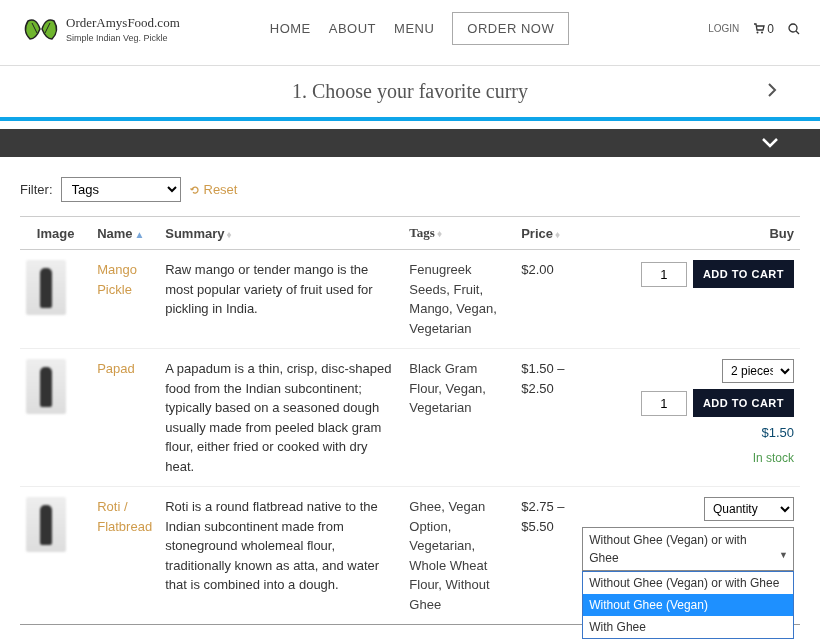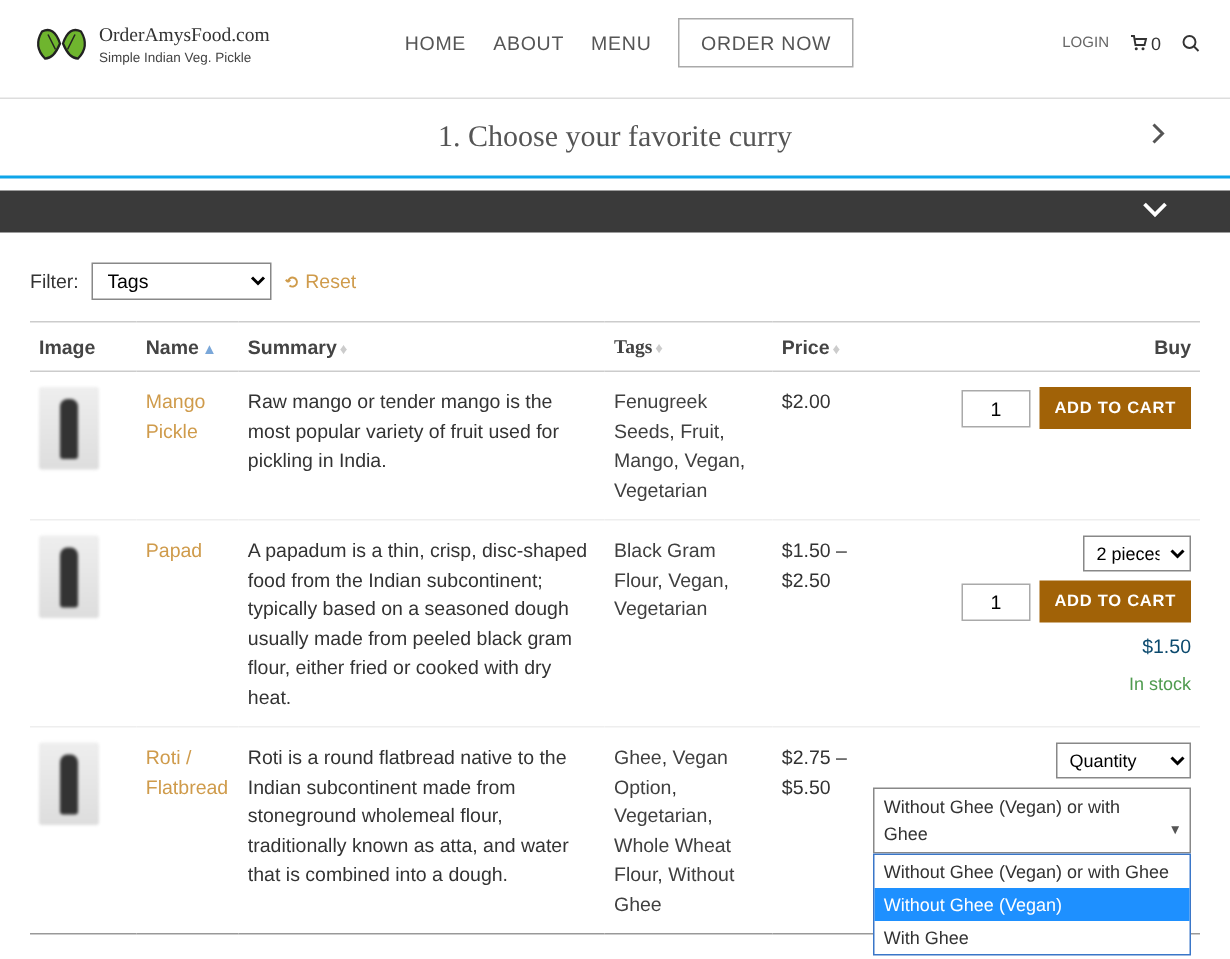--- a/index.html
+++ b/index.html
@@ -10,21 +10,21 @@
   .logo-text { display: flex; flex-direction: column; }
   .site-name { font-family: 'Comic Sans MS', cursive; font-size: 13px; color: #333; }
   .tagline { font-size: 9px; color: #444; margin-top: 2px; }
   .nav { display: flex; gap: 18px; align-items: center; margin-left: 90px; }
   .nav a { color: #555; text-decoration: none; font-size: 13px; letter-spacing: 0.5px; }
   .nav a.order-now { border: 1px solid #aaa; padding: 8px 14px; }
   .header-right { margin-left: auto; display: flex; align-items: center; gap: 14px; font-size: 10px; color: #666; }
   .cart { display: flex; align-items: center; gap: 2px; font-size: 12px; color: #333; }
   
   .accordion-item { margin-top: 8px; }
-  .accordion-header { display: flex; align-items: center; justify-content: center; padding: 14px 20px; font-family: Georgia, serif; font-size: 20px; position: relative; border-top: 1px solid #ddd; border-bottom: 2px solid #0ea5e9; }
+  .accordion-header { display: flex; align-items: center; justify-content: center; padding: 14px 20px; font-family: Georgia, serif; font-size: 20px; position: relative; border-top: 1px solid #ddd; border-bottom: 4px solid #0ea5e9; }
   .accordion-header.collapsed { background: #fff; color: #555; }
   .accordion-header.expanded { background: #3a3a3a; color: #fff; border: none; }
   .accordion-chevron { position: absolute; right: 40px; }
   
   .content { padding: 20px; }
   .filter-row { display: flex; align-items: center; gap: 8px; margin-bottom: 14px; font-size: 13px; }
   .filter-row select { border: 1px solid #888; padding: 3px 6px; font-size: 13px; width: 120px; background: #fff; }
   .reset { color: #cf9b4b; display: flex; align-items: center; gap: 3px; cursor: pointer; }
   
   table { width: 100%; border-collapse: collapse; }
@@ -35,33 +35,33 @@
   tbody td { padding: 10px 6px; vertical-align: top; font-size: 13px; line-height: 1.5; border-bottom: 1px solid #eee; }
   tbody tr:last-child td { border-bottom: 1px solid #999; }
   .prod-img { width: 40px; height: 55px; background: linear-gradient(#eee, #ddd); border-radius: 2px; position: relative; filter: blur(1px); }
   .prod-img::after { content: ""; position: absolute; top: 8px; left: 14px; width: 12px; height: 40px; background: #333; border-radius: 5px 5px 2px 2px; }
   .name-link { color: #cf9b4b; text-decoration: none; }
   .tag-link { color: #404040; text-decoration: none; }
   .buy-cell { text-align: right; }
   .buy-controls { display: inline-flex; flex-direction: column; align-items: flex-end; gap: 6px; }
   .row-ctrl { display: flex; gap: 6px; align-items: center; justify-content: flex-end; }
   .qty-input { width: 46px; padding: 4px; text-align: center; border: 1px solid #aaa; font-size: 13px; }
-  .add-cart { background: #a16207; color: #fff; border: none; padding: 8px 10px; font-size: 11px; font-weight: bold; letter-spacing: 0.5px; cursor: pointer; }
+  .add-cart { background: #0f172a; color: #fff; border: none; padding: 8px 10px; font-size: 11px; font-weight: bold; letter-spacing: 0.5px; cursor: pointer; }
   .variant-select { border: 1px solid #888; padding: 3px 4px; font-size: 12px; background: #fff; }
   .price-small { font-size: 13px; color: #0c4a6e; }
   .stock { color: #4f9b4f; font-size: 12px; }
   
   .dropdown-open { position: relative; display: inline-block; }
   .dropdown-btn { border: 1px solid #888; background: #fff; padding: 3px 20px 3px 6px; font-size: 12px; min-width: 200px; text-align: left; position: relative; }
   .dropdown-btn::after { content: "▼"; position: absolute; right: 5px; font-size: 9px; color: #555; }
   .dropdown-list { position: absolute; top: 100%; left: 0; right: 0; border: 1px solid #3a76c8; background: #fff; z-index: 10; }
   .dropdown-list div { padding: 2px 6px; font-size: 12px; text-align: left; }
   .dropdown-list div.highlighted { background: #1e90ff; color: #fff; }
   
-  .col-img { width: 70px; }
+  .col-img { width: 70px; text-align: center; }
   .col-name { width: 60px; }
   .col-summary { width: 240px; }
   .col-tags { width: 110px; font-family: Liberation Serif, serif; }
   .col-price { width: 60px; }
   .col-buy { width: 220px; }
 </style>
 </head>
 <body>
 
 <div class="header">

